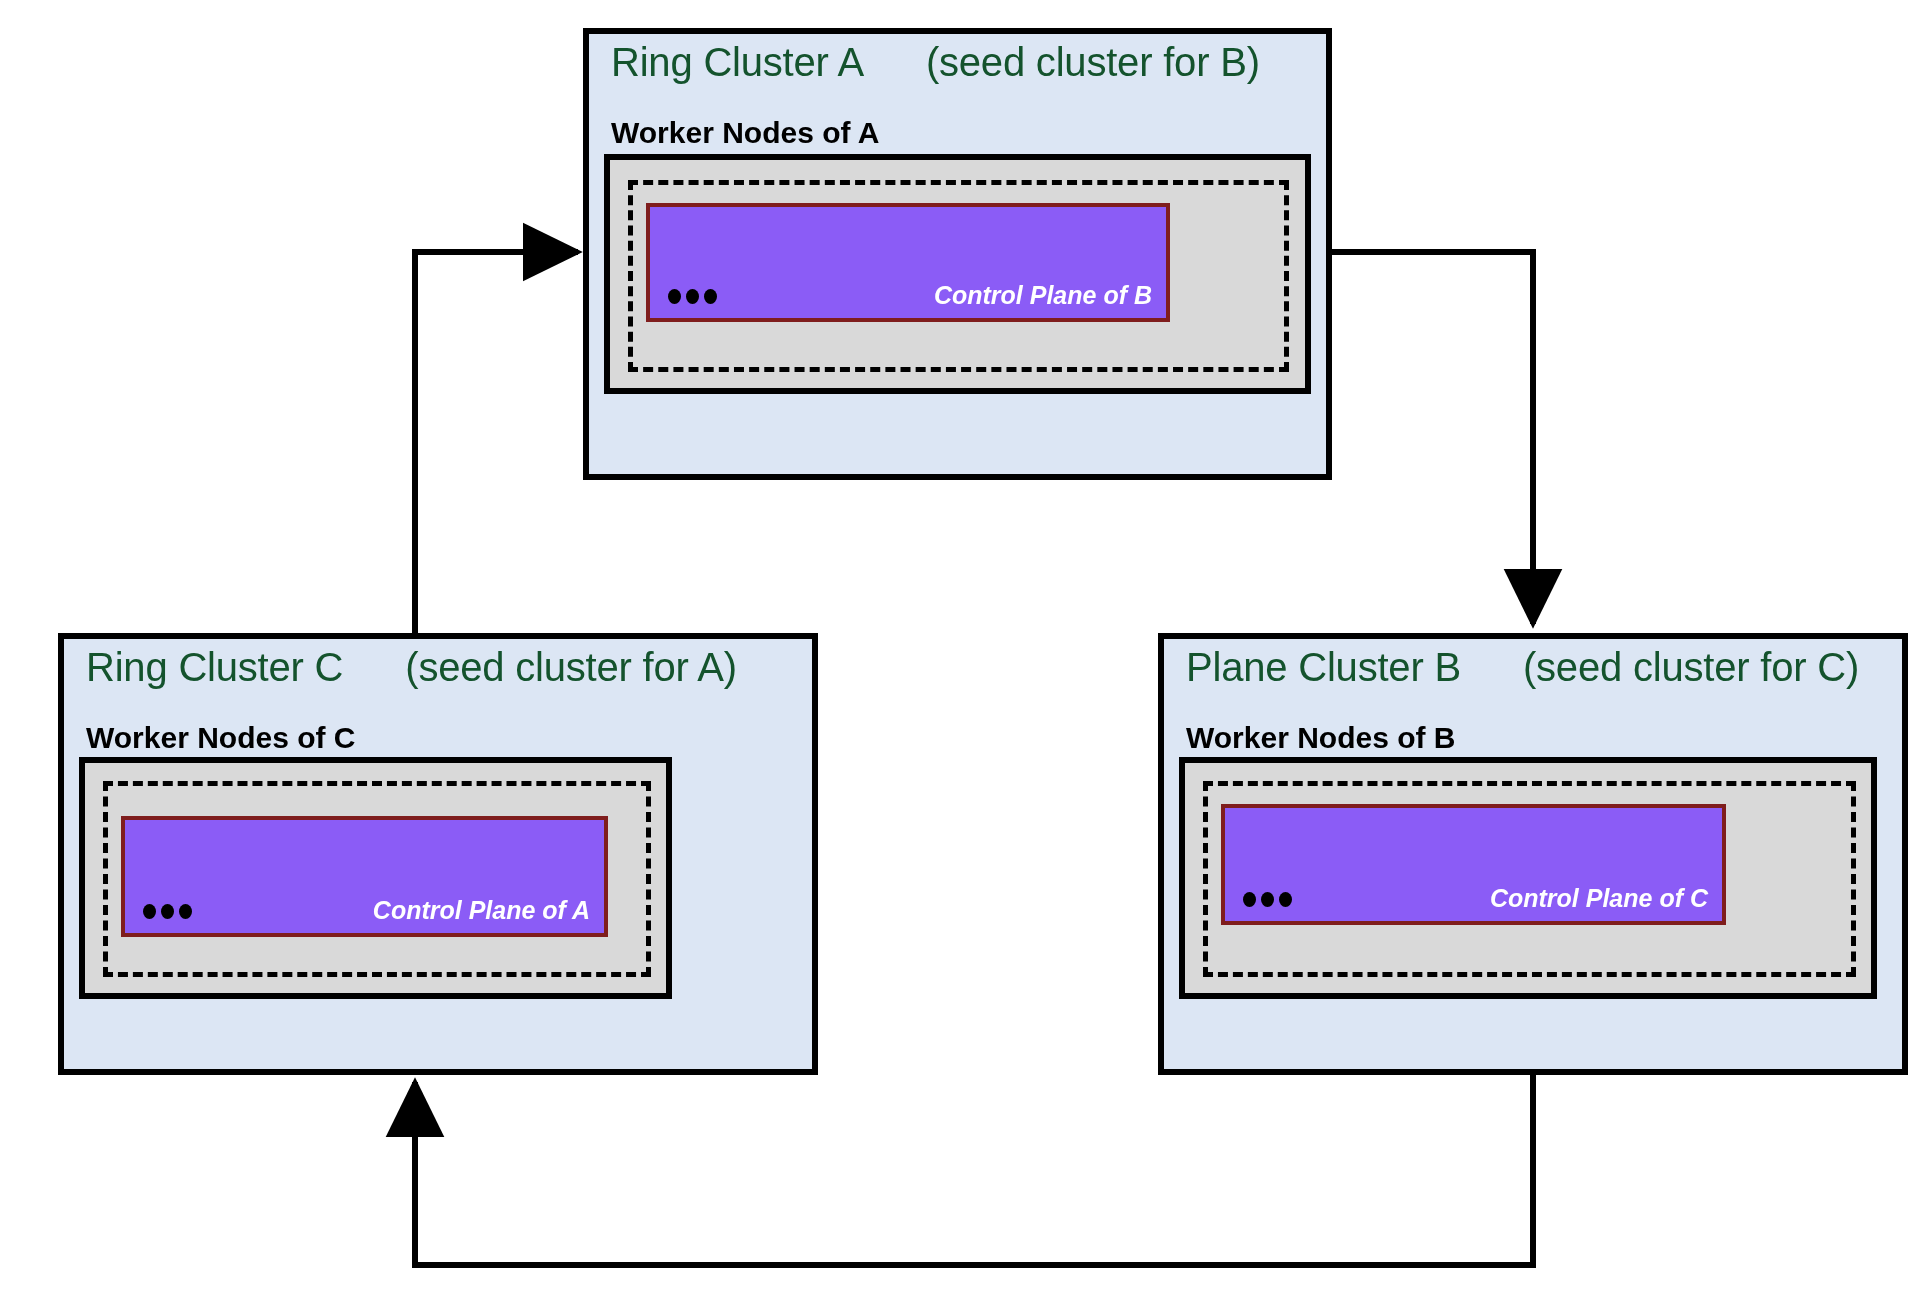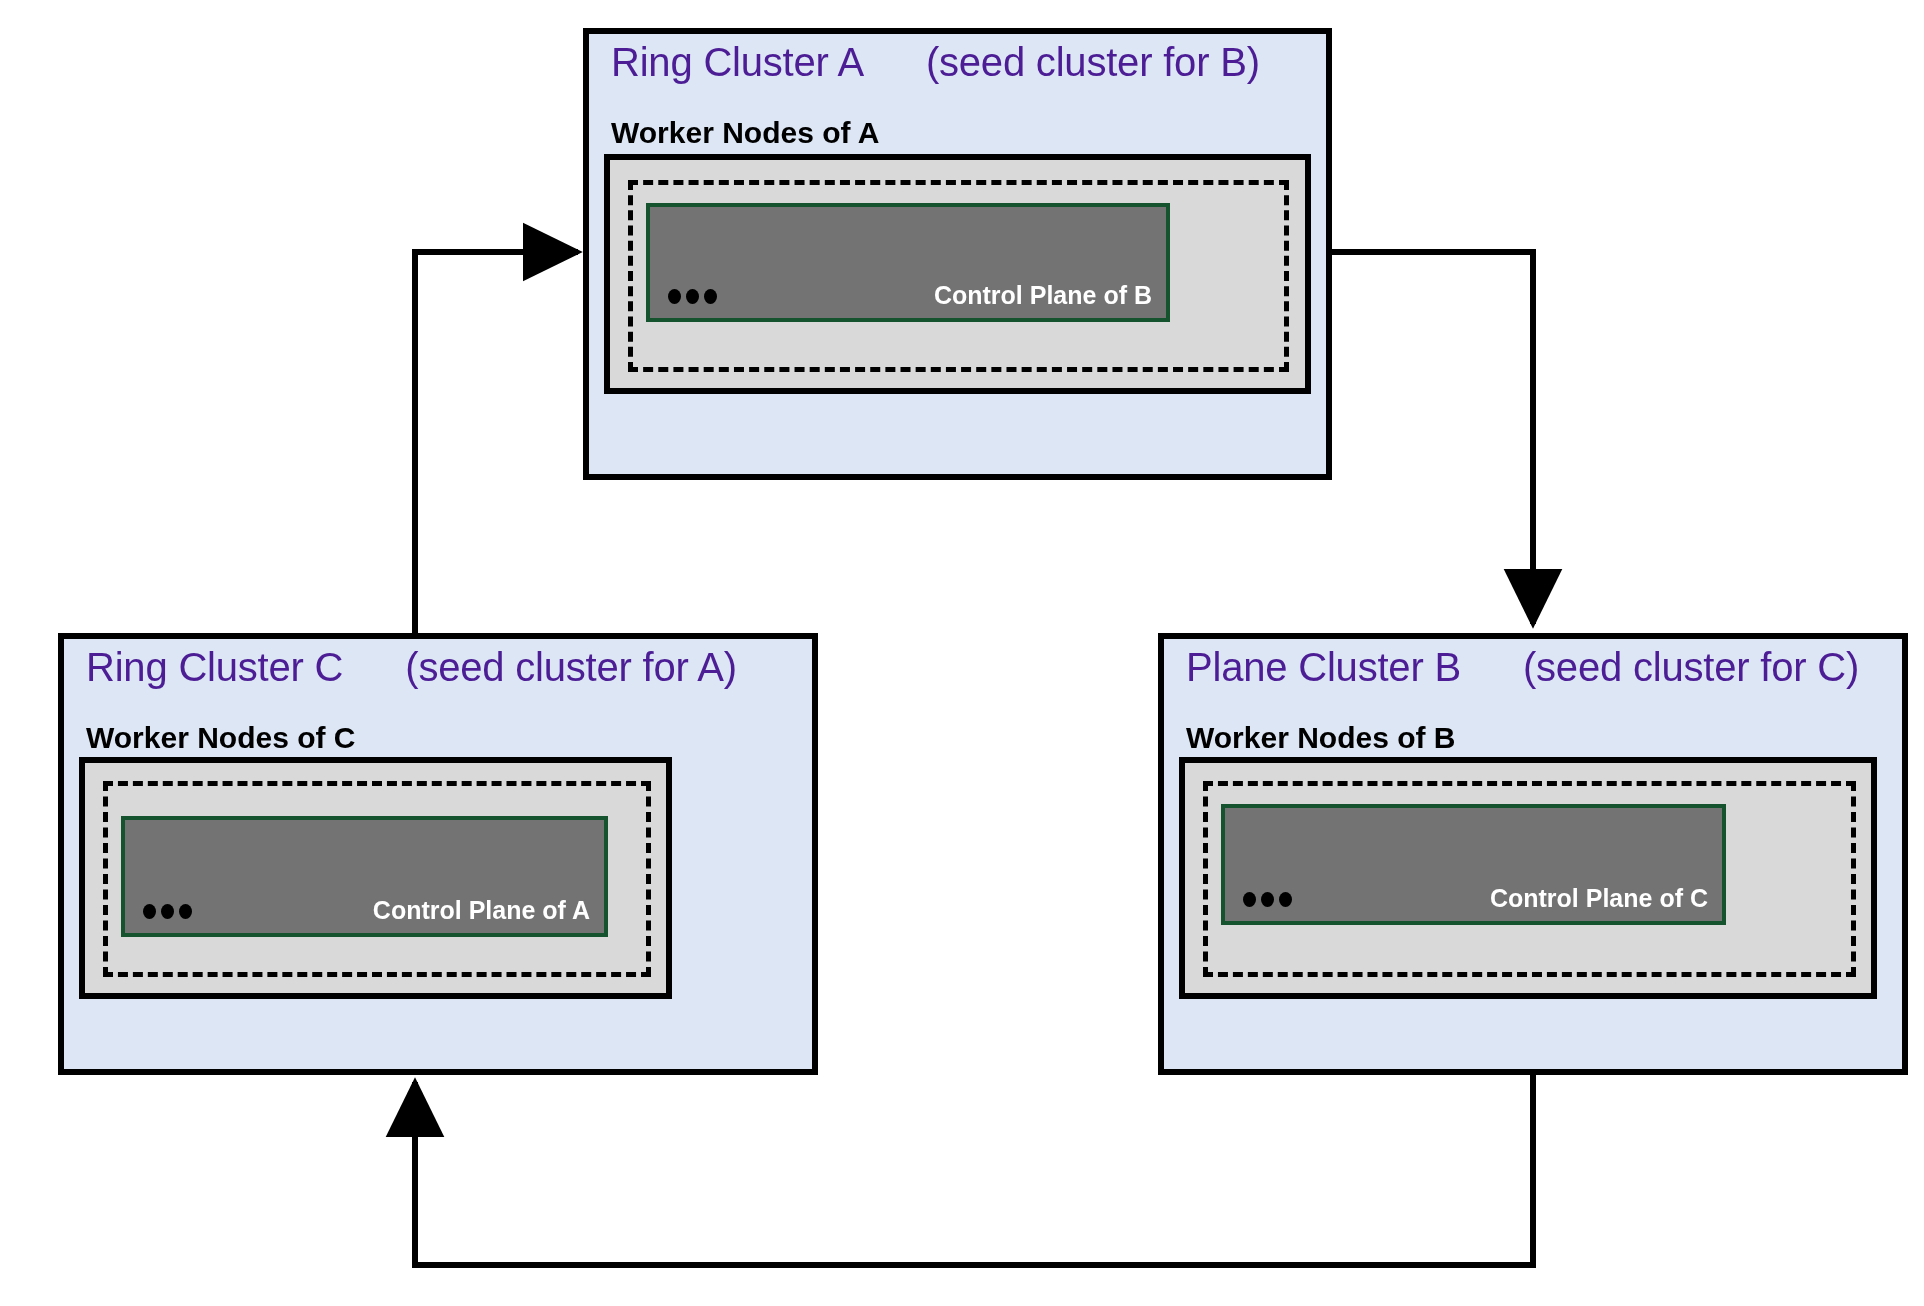--- a/index.html
+++ b/index.html
@@ -12,21 +12,21 @@
     background:#dce6f4;
     border:6px solid #000000;
     box-sizing:border-box;
   }
   .cluster-title{
     position:absolute;
     left:22px;
     top:6px;
     font-size:40px;
     font-weight:400;
-    color:#4c1d95;
+    color:#14532d;
     white-space:nowrap;
     letter-spacing:-0.2px;
   }
   .cluster-title .seed{ margin-left:62px; }
 
   .worker-label{
     position:absolute;
     left:22px;
     font-size:30px;
     font-weight:700;
@@ -44,23 +44,24 @@
   
   .node-dashed{
     position:absolute;
     border:5px dashed #000000;
     box-sizing:border-box;
     background:transparent;
   }
   
   .control-plane{
     position:absolute;
-    background:#737373;
-    border:4px solid #14532d;
+    background:#8b5cf6;
+    border:4px solid #7f1d1d;
     box-sizing:border-box;
+    font-style:italic;
   }
   .cp-label{
     position:absolute;
     right:14px;
     bottom:8px;
     font-size:25px;
     font-weight:700;
     color:#ffffff;
     white-space:nowrap;
   }

